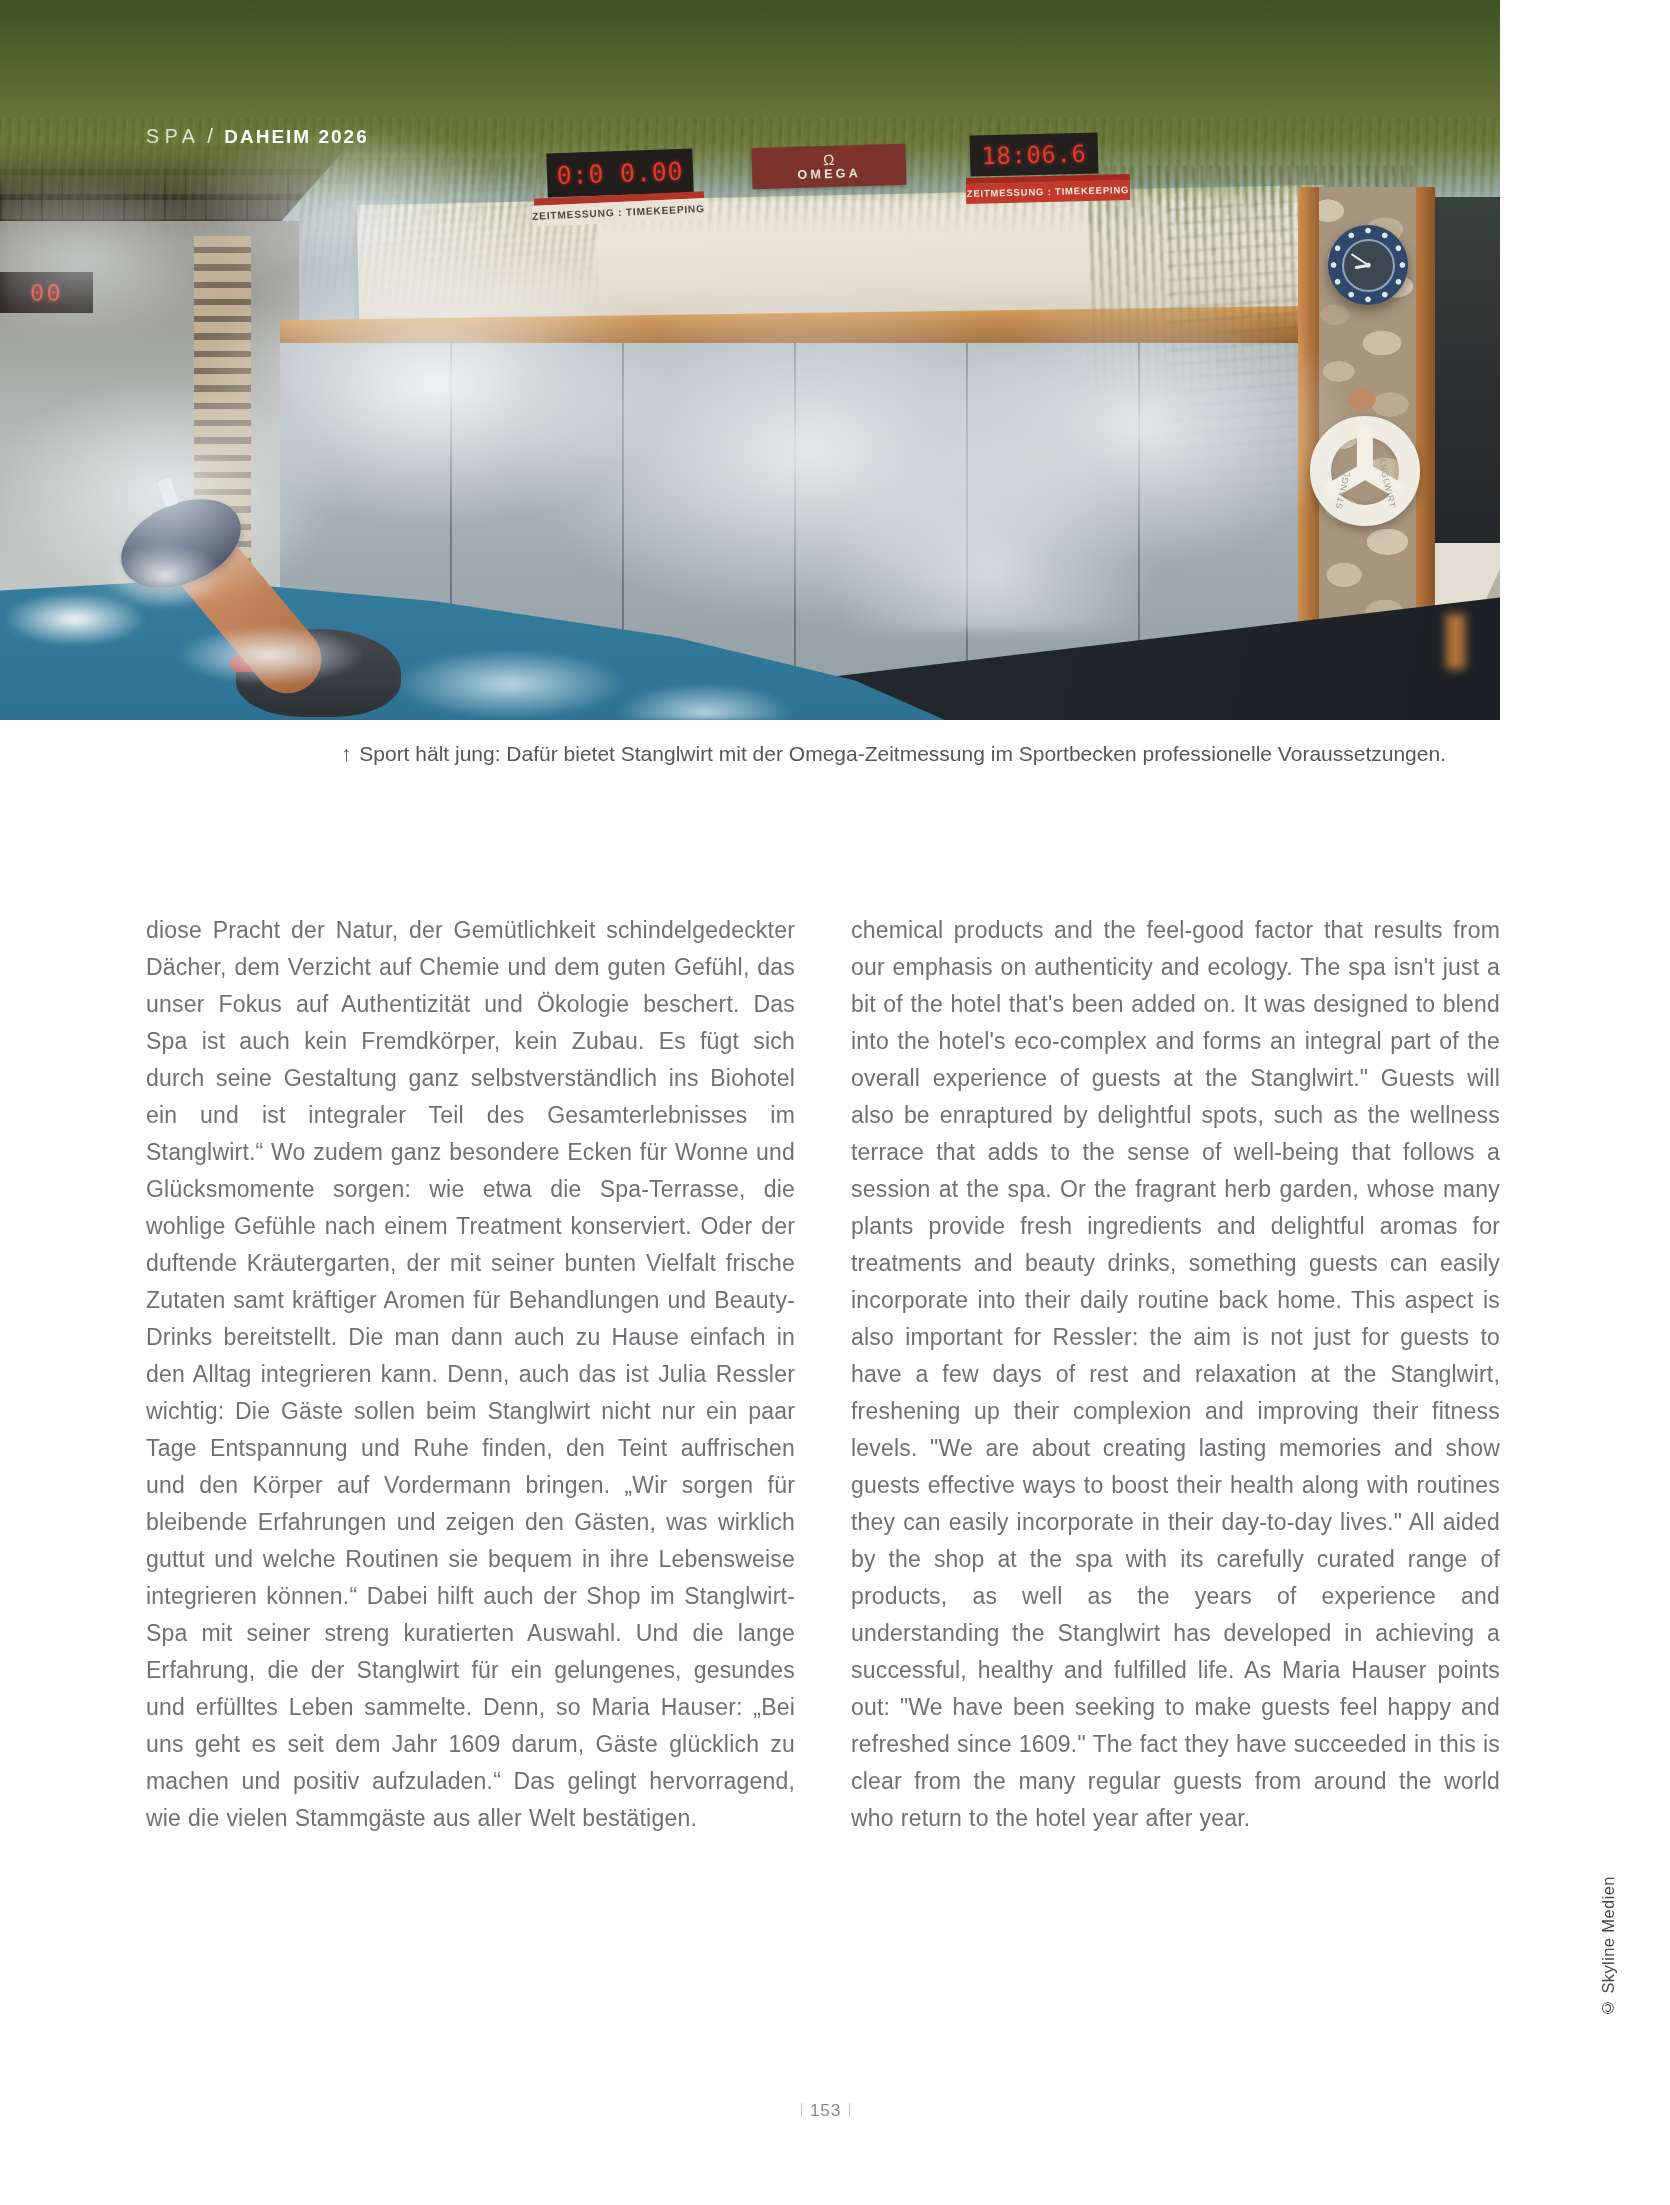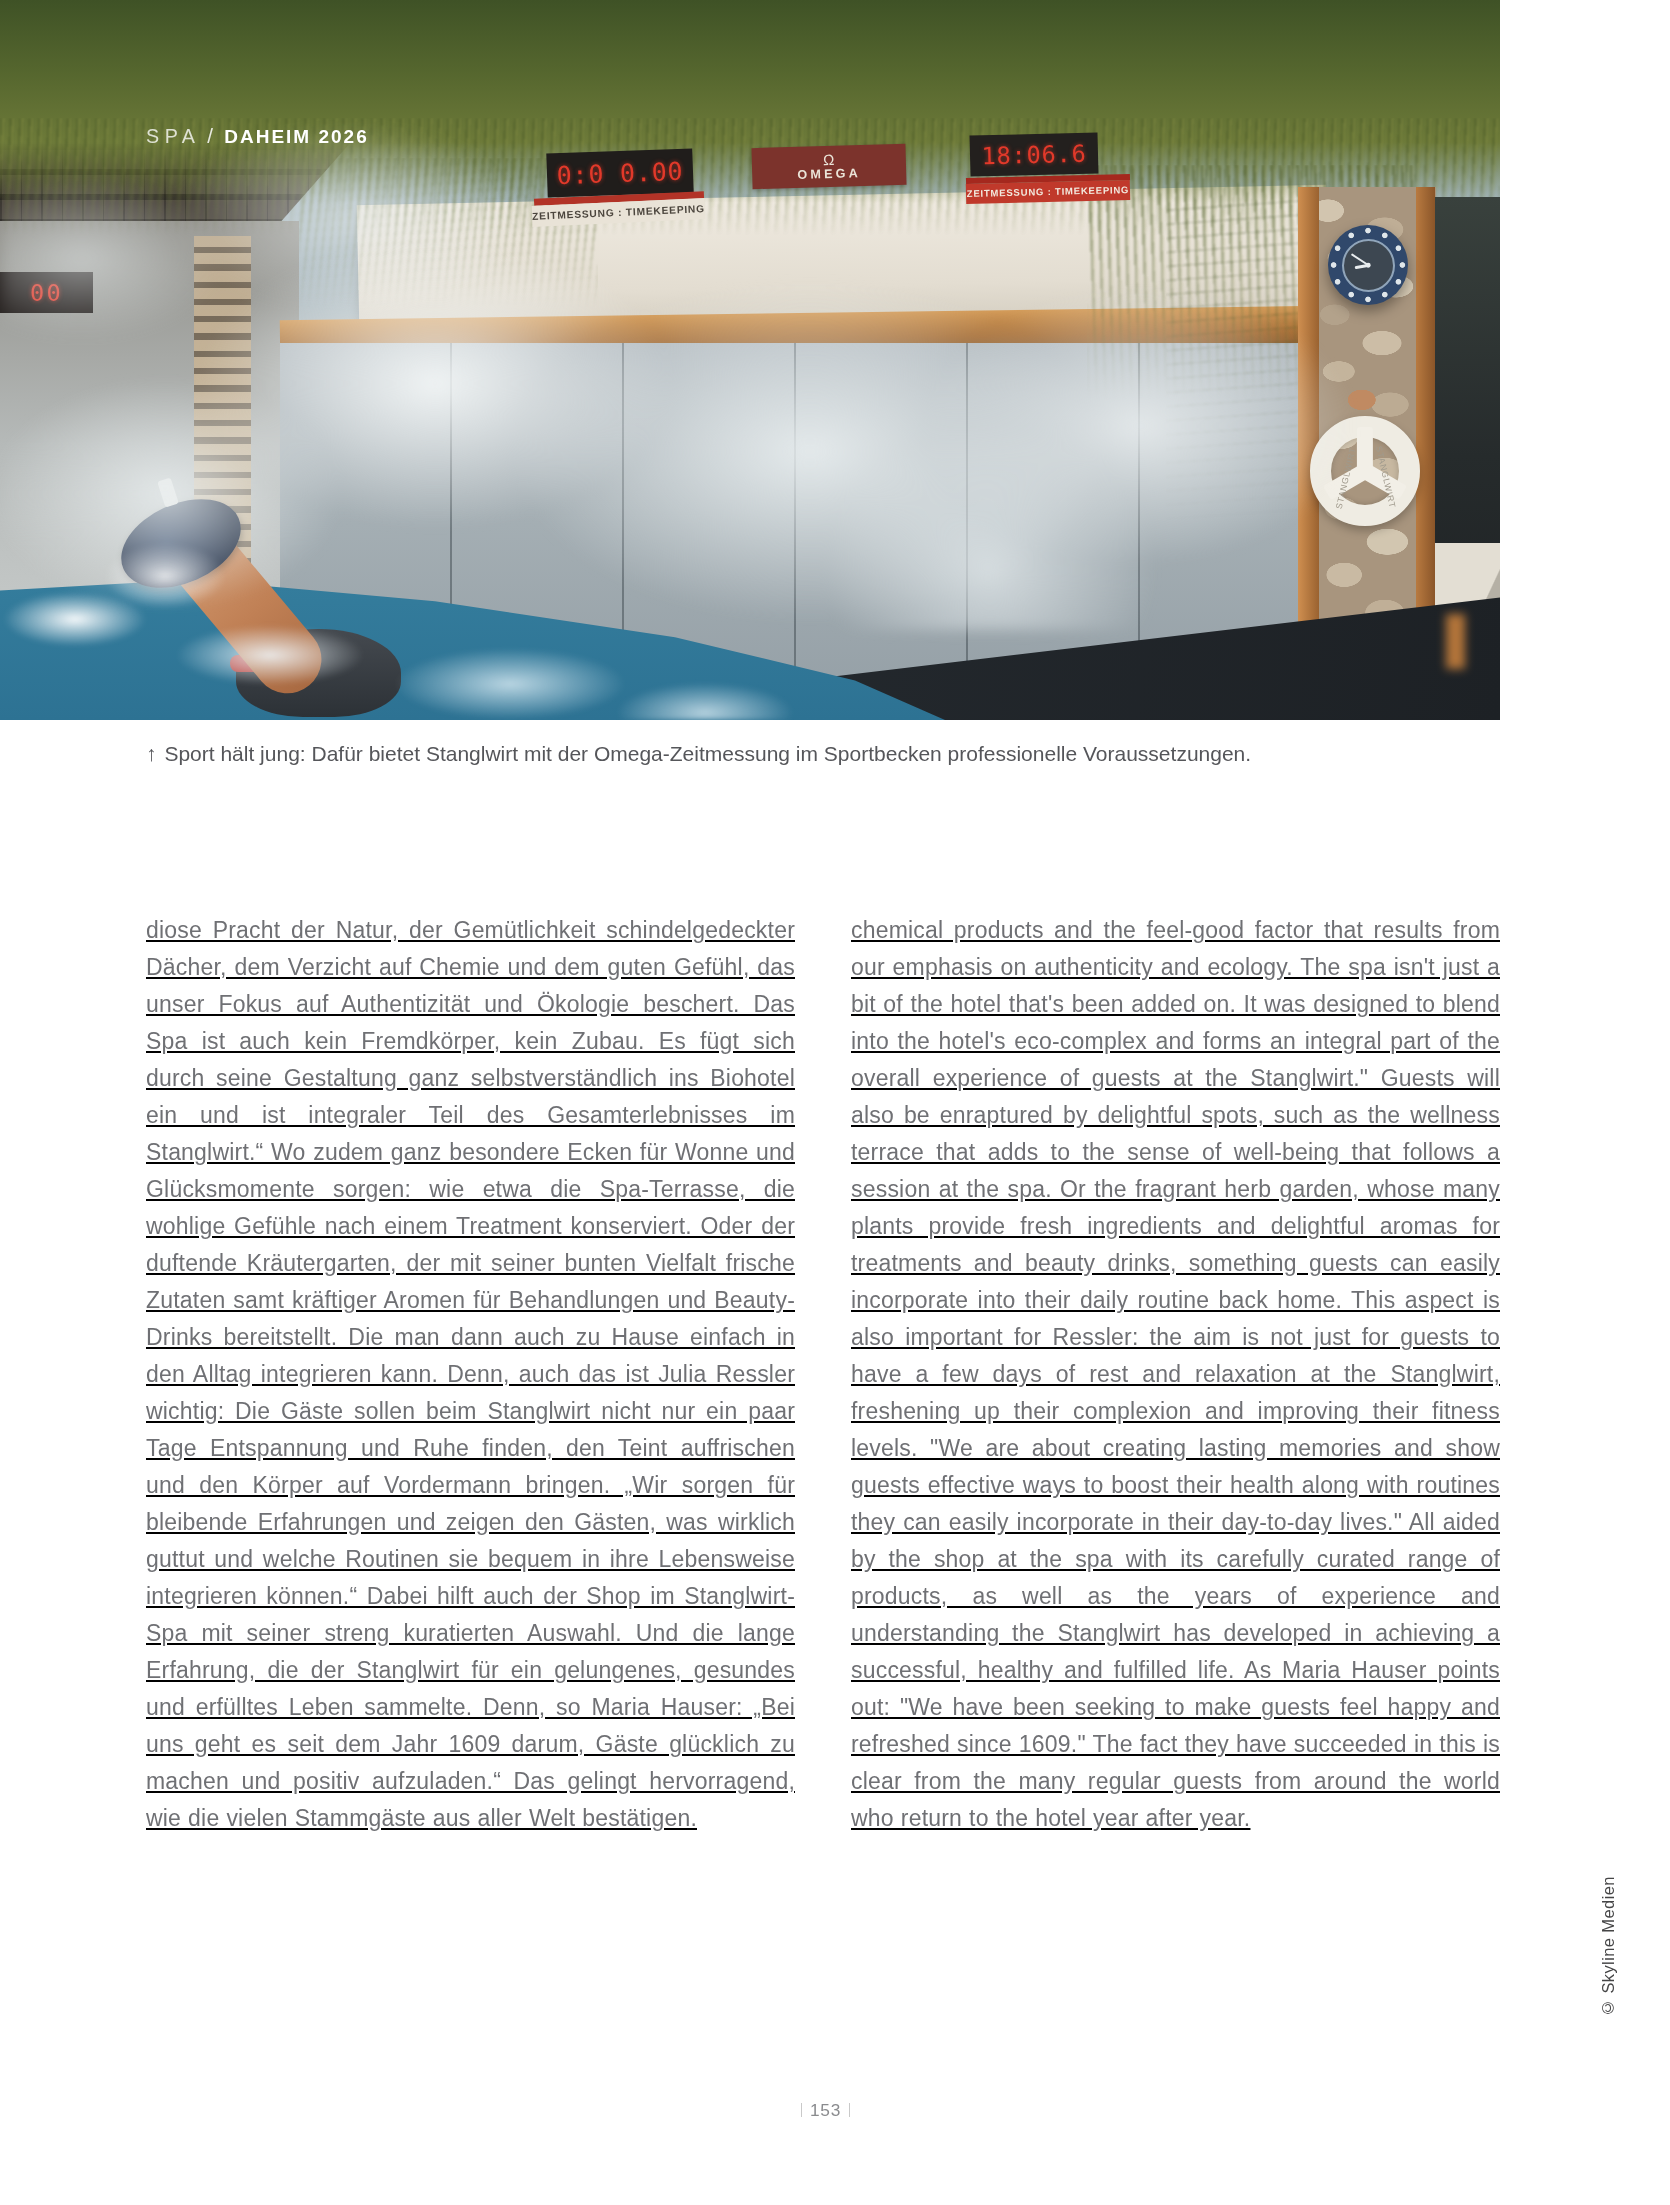--- a/index.html
+++ b/index.html
@@ -244,26 +244,26 @@
       radial-gradient(252px 134px at 34% 55%, rgba(235,239,240,.75), transparent 70%),
       radial-gradient(205px 118px at 8% 70%,  rgba(231,236,237,.7),  transparent 70%);
   }
   .kicker{left:146px;top:124px;white-space:nowrap;}
   .kicker .sec{font-size:19.7px;letter-spacing:5.5px;color:rgba(255,255,255,.78);}
   .kicker .sep{font-size:20.5px;color:rgba(255,255,255,.85);margin:0 7.9px 0 3.2px;font-weight:300;}
   .kicker .ed{font-size:19px;font-weight:bold;letter-spacing:2px;color:#ffffff;}
 
   
   .caption{left:146px;top:739px;width:1300px;color:#55565a;}
-  .caption .line-de{font-size:21px;line-height:29px;}
+  .caption .line-de{font-size:21px;line-height:29px;text-align:right;}
   .caption .line-en{font-size:21px;line-height:29px;color:#5d5e62;}
   .caption .arrow{margin-right:7.9px;}
 
   
-  .columns{left:146px;top:912px;width:1359px;display:flex;gap:56px;text-decoration:underline;}
+  .columns{left:146px;top:912px;width:1359px;display:flex;gap:56px;}
   .col{
     width:649px;font-size:23px;line-height:37px;color:#6f7074;
     text-align:justify;letter-spacing:0.2px;
     hyphens:auto;-webkit-hyphens:auto;word-spacing:0.4px;
   }
 
   
   .credit{
     left:1599px;top:1859px;height:158px;
     writing-mode:vertical-rl;transform:rotate(180deg);

